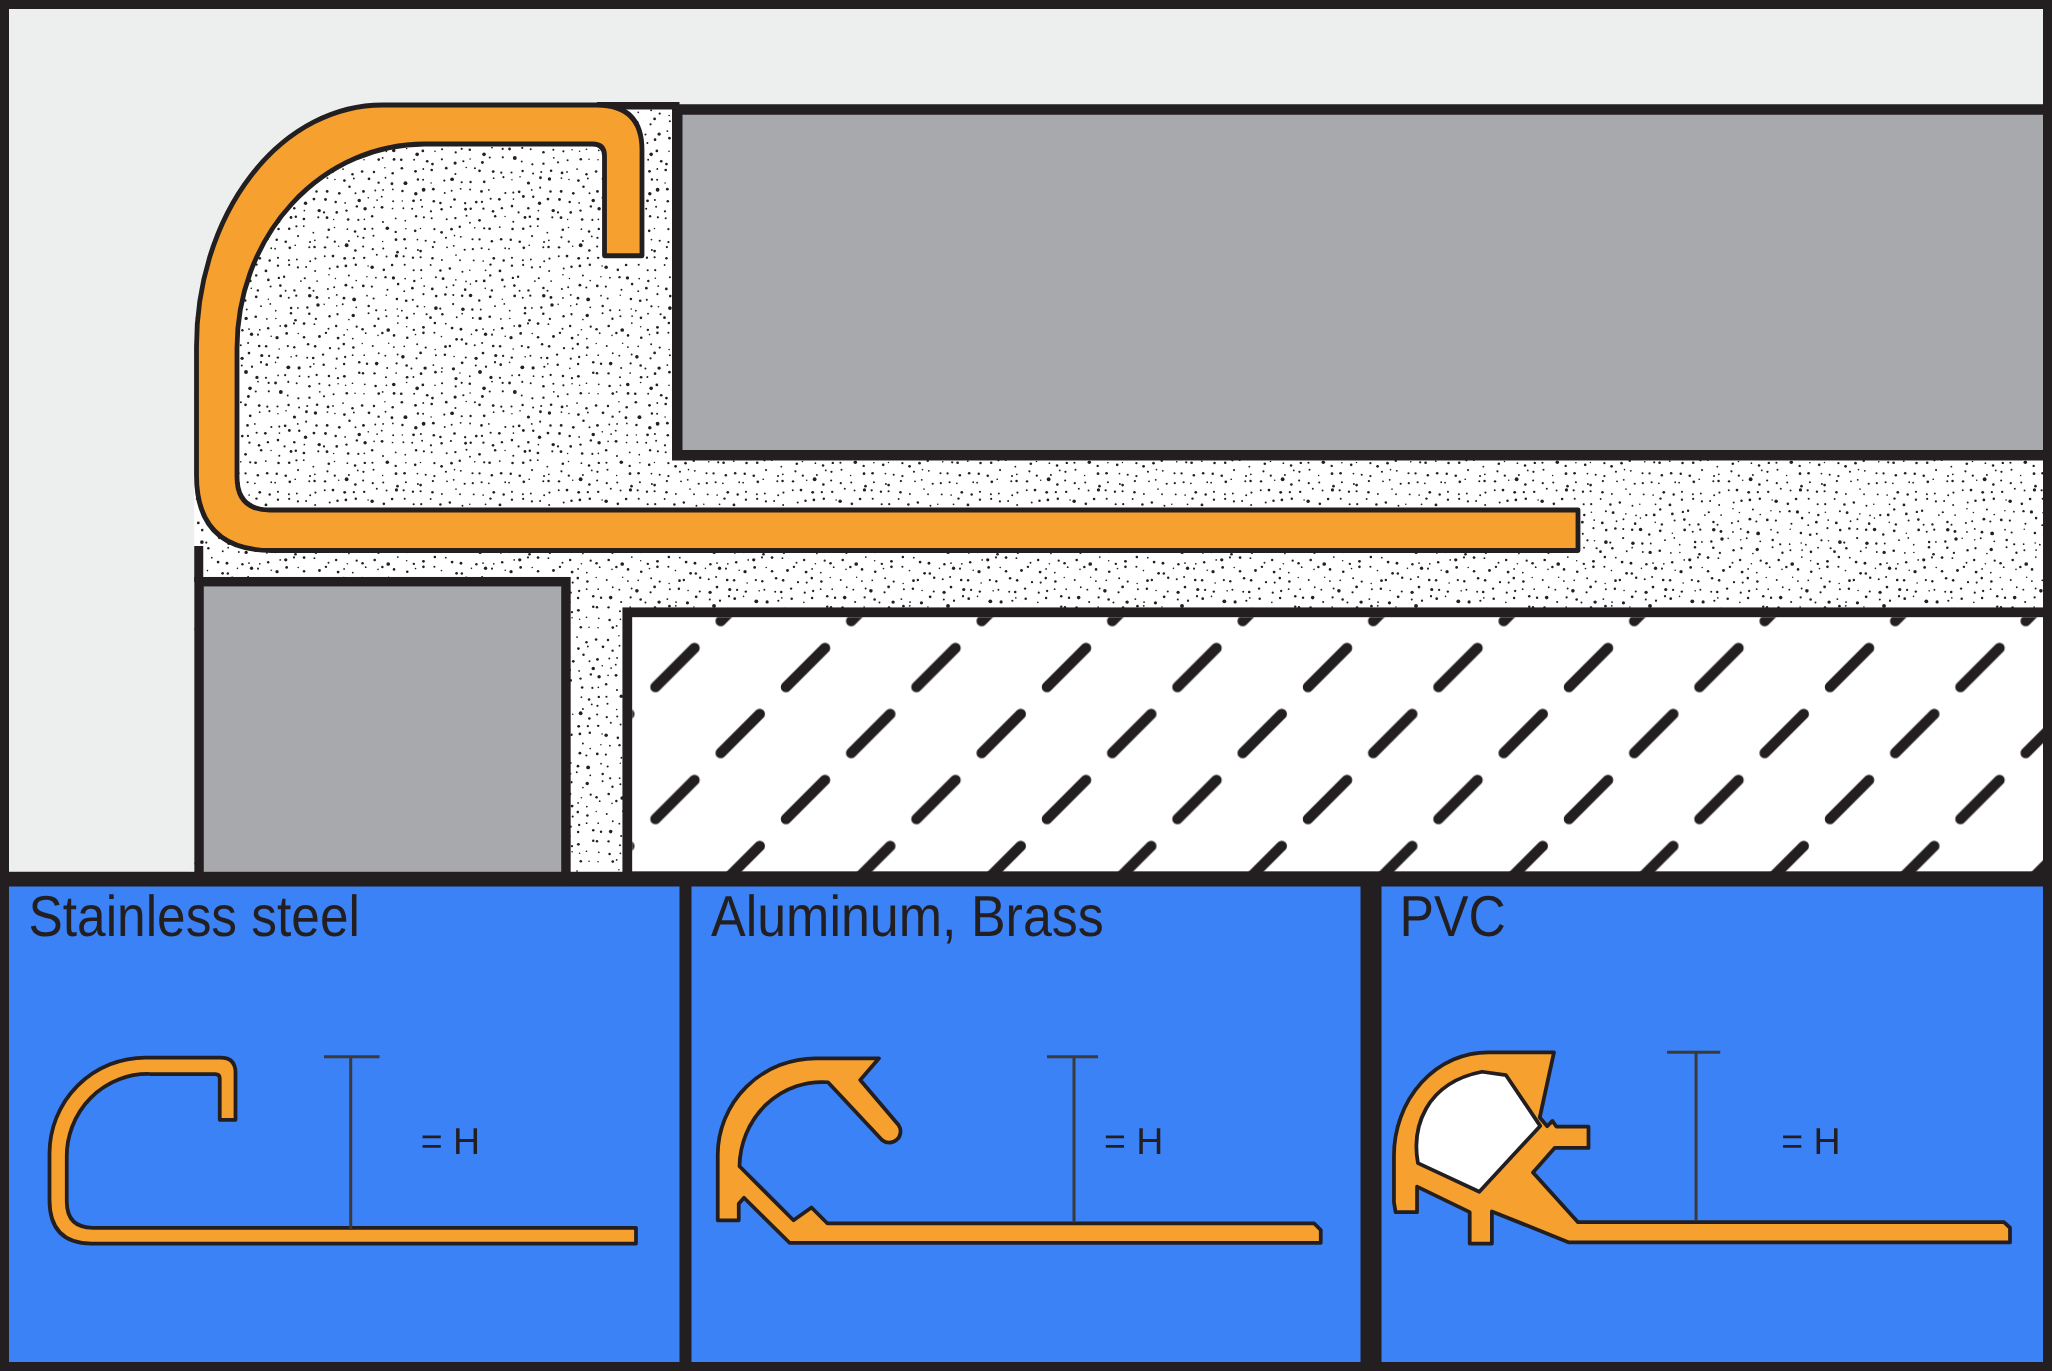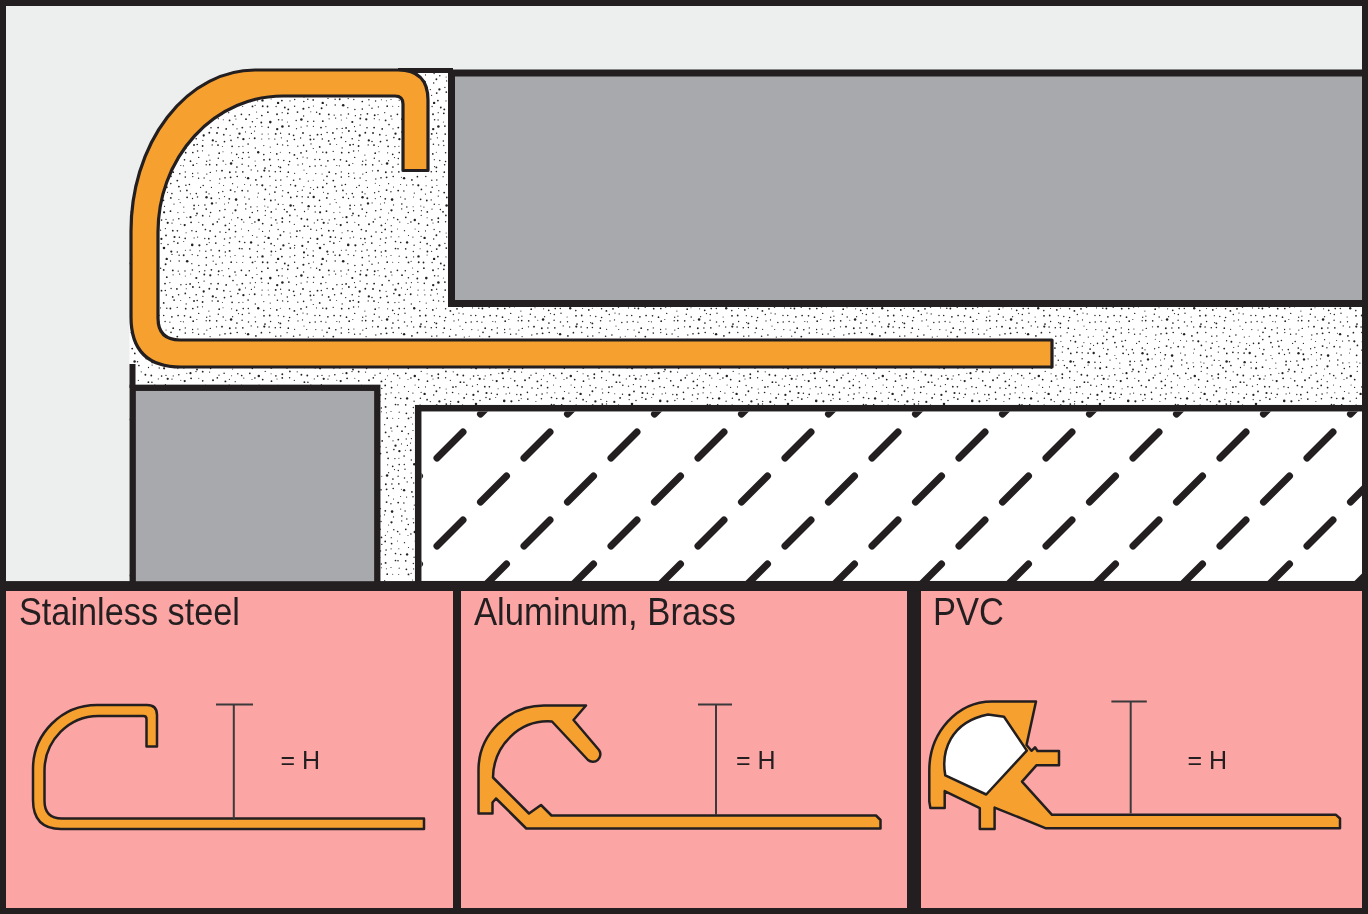--- a/index.html
+++ b/index.html
@@ -1,18 +1,18 @@
 <!DOCTYPE html>
 <html><head>
 <meta charset="utf-8">
 <style>
   html,body { margin:0; padding:0; }
   body { width:1368px; height:914px; position:relative; background:#231f20;
          font-family:"Liberation Sans", sans-serif; overflow:hidden; }
-  .panel { position:absolute; background:#fca5a5; top:590.5px; height:317.5px; }
+  .panel { position:absolute; background:#3b82f6; top:590.5px; height:317.5px; }
   .ptitle { position:absolute; top:2px; font-size:38.5px; line-height:1; color:#231f20; transform-origin:left top; white-space:nowrap; }
 </style>
 </head>
 <body>
 
 <svg width="1368" height="914" style="position:absolute;left:0;top:0">
   <defs>
     <pattern id="stip" patternUnits="userSpaceOnUse" width="156" height="156">
       <rect width="156" height="156" fill="#ffffff"></rect>
       <g fill="#231f20">

